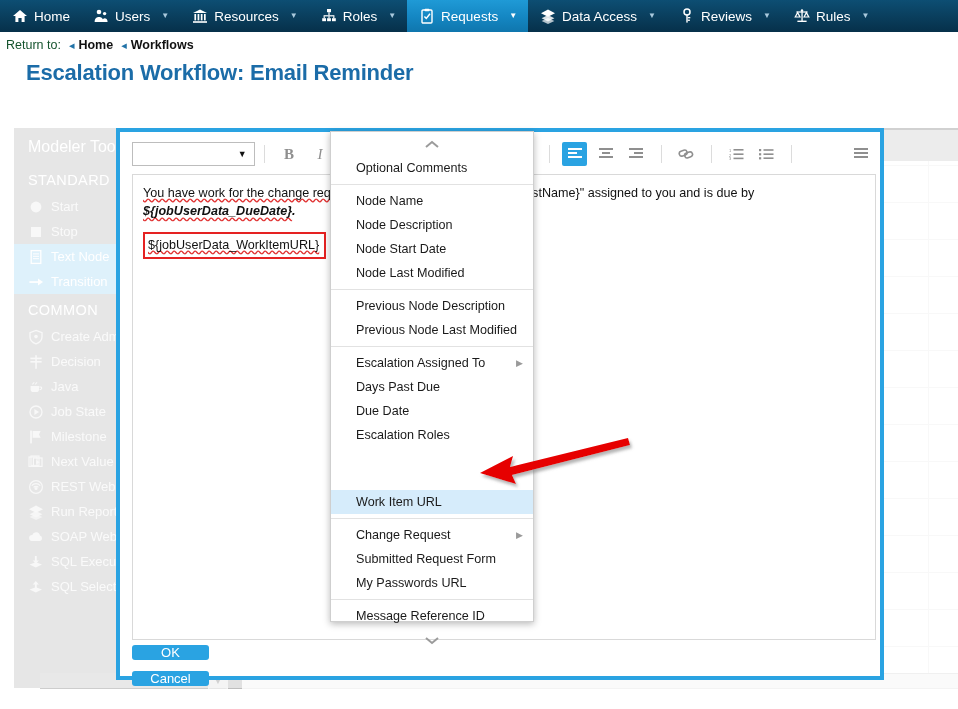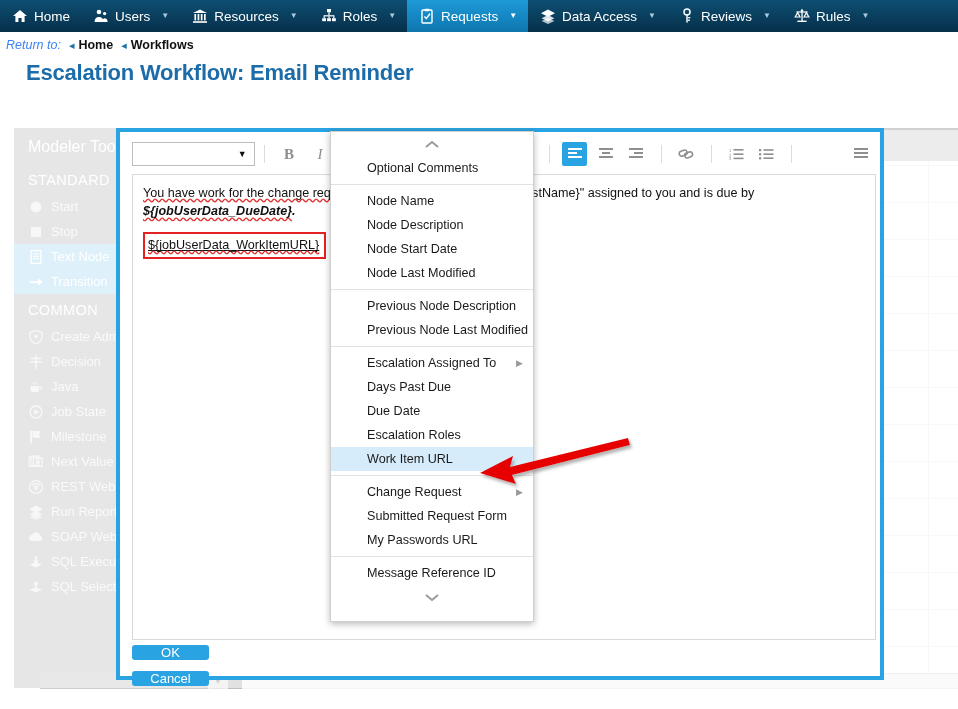--- a/index.html
+++ b/index.html
@@ -31,21 +31,21 @@
   .navitem.active .caret { color: #ffffff; }
   .nav-ico { display: inline-block; width: 16px; height: 16px; position: relative; }
   .nav-ico svg { display: block; }
 
   
   .crumbbar {
     position: absolute; left: 0; top: 32px; width: 958px; height: 26px;
     display: flex; align-items: center; padding-left: 6px; font-size: 12.5px;
     color: #222;
   }
-  .crumbbar .lbl { color: #3b82f6; font-style: italic; }
+  .crumbbar .lbl { color: #14532d; }
   .crumbbar .arrow {
     color: #2273a8; font-size: 11px; margin: 0 4px 0 8px; line-height: 1;
   }
   .crumbbar .crumb { color: #111; font-weight: bold; font-size: 12.5px; }
 
   
   .pagetitle {
     position: absolute; left: 26px; top: 60px;
     font-size: 22px; font-weight: bold; color: #1b6ca8;
     letter-spacing: -0.2px;
@@ -144,21 +144,21 @@
     font-size: 12.6px; color: #111; line-height: 1.45;
   }
   .squig {
     text-decoration: underline wavy #e03030;
     text-decoration-skip-ink: none;
   }
   .ebody .l2 { font-weight: bold; font-style: italic; }
   .urlbox {
     display: inline-block; margin-top: 11px;
     border: 2px solid #e52222; padding: 2px 5px 3px 3px;
-    font-size: 12.6px; color: #111; text-decoration: underline;
+    font-size: 12.6px; color: #111;
   }
 
   
   .efooter {
     position: absolute; left: 0; top: 518px; width: 744px; height: 34px;
     display: flex; justify-content: flex-end; align-items: flex-start; gap: 11px;
     padding-right: 2px;
     flex-direction: column;
   }
   .btn {
@@ -173,24 +173,24 @@
     position: absolute; left: 330px; top: 131px; width: 204px; height: 491px;
     background: #ffffff; border: 1px solid #cfcfcf;
     box-shadow: 0 2px 7px rgba(0,0,0,0.28);
     font-size: 12.6px; color: #1a1a1a;
   }
   .dm-chev {
     height: 24px; display: flex; align-items: center; justify-content: center;
     color: #9b9b9b; font-size: 13px;
   }
   .dm-item {
-    height: 24px; display: flex; align-items: center; padding: 0 10px 0 36px;
+    height: 24px; display: flex; align-items: center; padding: 0 10px 0 25px;
     white-space: nowrap; position: relative;
   }
-  .dm-item.hl { background: #d6ecfb; }
+  .dm-item.hl { background: #d6ecfb; margin-top: 43px; }
   .dm-item .sub {
     position: absolute; right: 10px; top: 50%; transform: translateY(-50%);
     color: #9a9a9a; font-size: 9px;
   }
   .dm-sep { height: 1px; background: #e2e2e2; margin: 4px 0; }
 
   
   .annot { position: absolute; left: 440px; top: 420px; width: 210px; height: 70px; pointer-events: none; }
 </style>
 </head>

